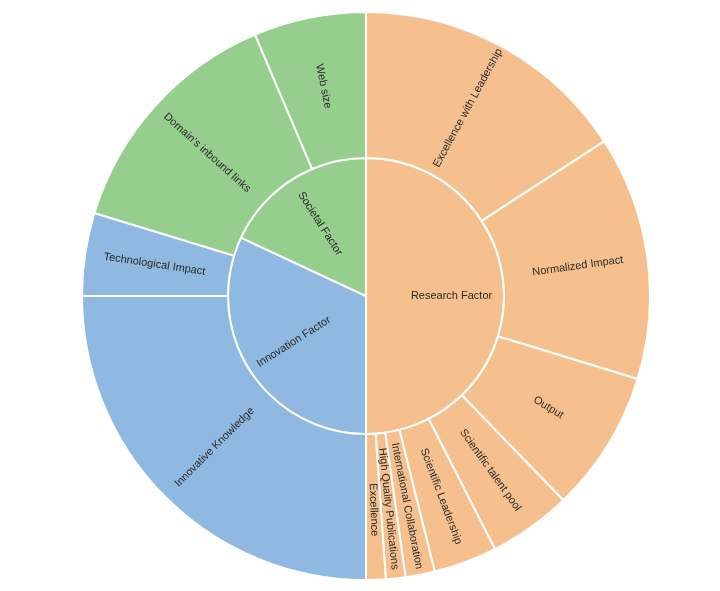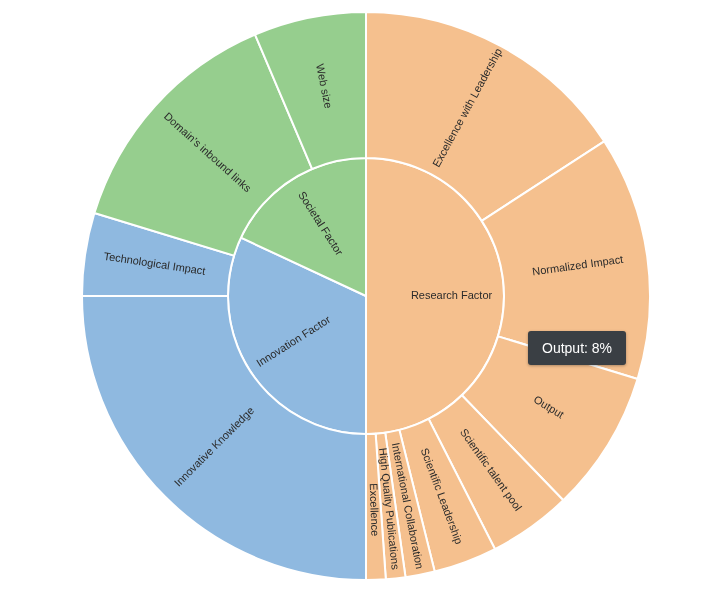--- a/index.html
+++ b/index.html
@@ -85,15 +85,14 @@
         <text class="seg-label" x="406.82" y="505.99" text-anchor="middle" transform="rotate(79.00 406.82 505.99)">International Collaboration</text>
         <text class="seg-label" x="388.36" y="508.75" text-anchor="middle" transform="rotate(84.00 388.36 508.75)">High Quality Publications</text>
         <text class="seg-label" x="373.47" y="509.79" text-anchor="middle" transform="rotate(88.00 373.47 509.79)">Excellence</text>
         <text class="seg-label" x="214.74" y="447.26" text-anchor="middle" transform="rotate(315.00 214.74 447.26)">Innovative Knowledge</text>
         <text class="seg-label" x="154.43" y="264.38" text-anchor="middle" transform="rotate(368.50 154.43 264.38)">Technological Impact</text>
         <text class="seg-label" x="207.03" y="152.86" text-anchor="middle" transform="rotate(402.00 207.03 152.86)">Domain's inbound links</text>
         <text class="seg-label" x="323.35" y="86.37" text-anchor="middle" transform="rotate(438.50 323.35 86.37)">Web size</text>
       </g>
   </svg>
 
-  <div class="tooltip" id="tooltip" style="left: 528px; top: 331px;">Output: 8%</div>
 
 </div>
 
 </body></html>

